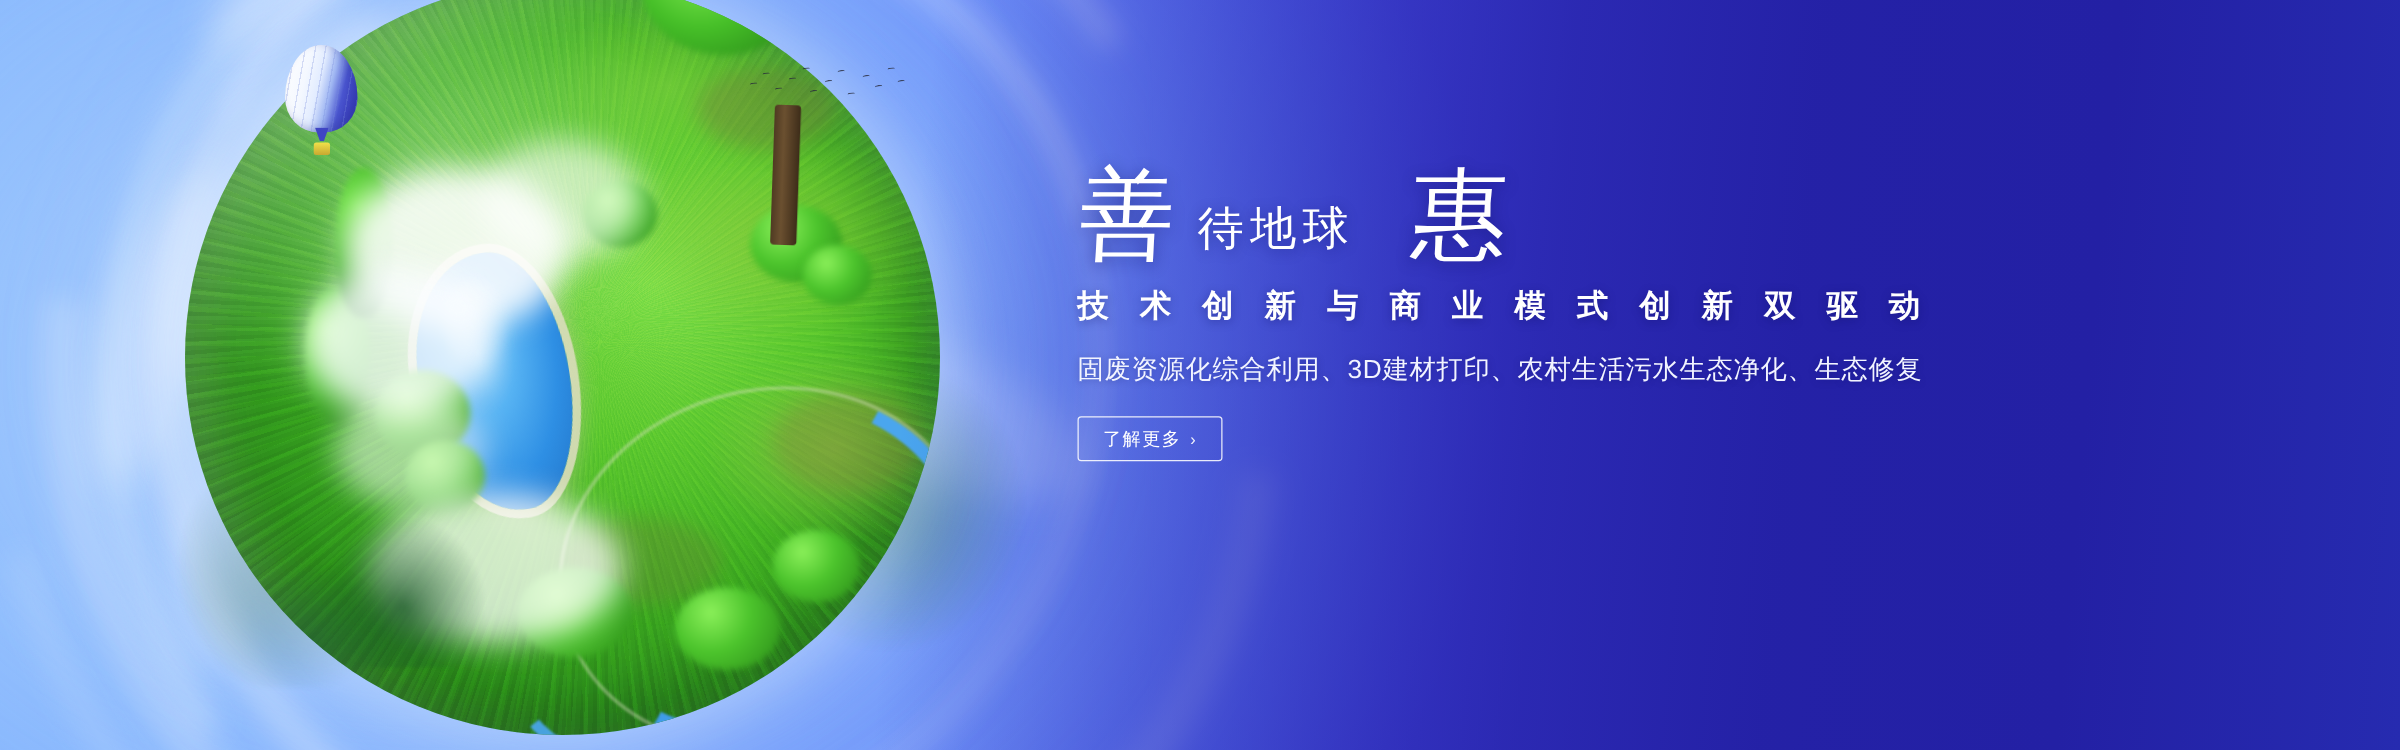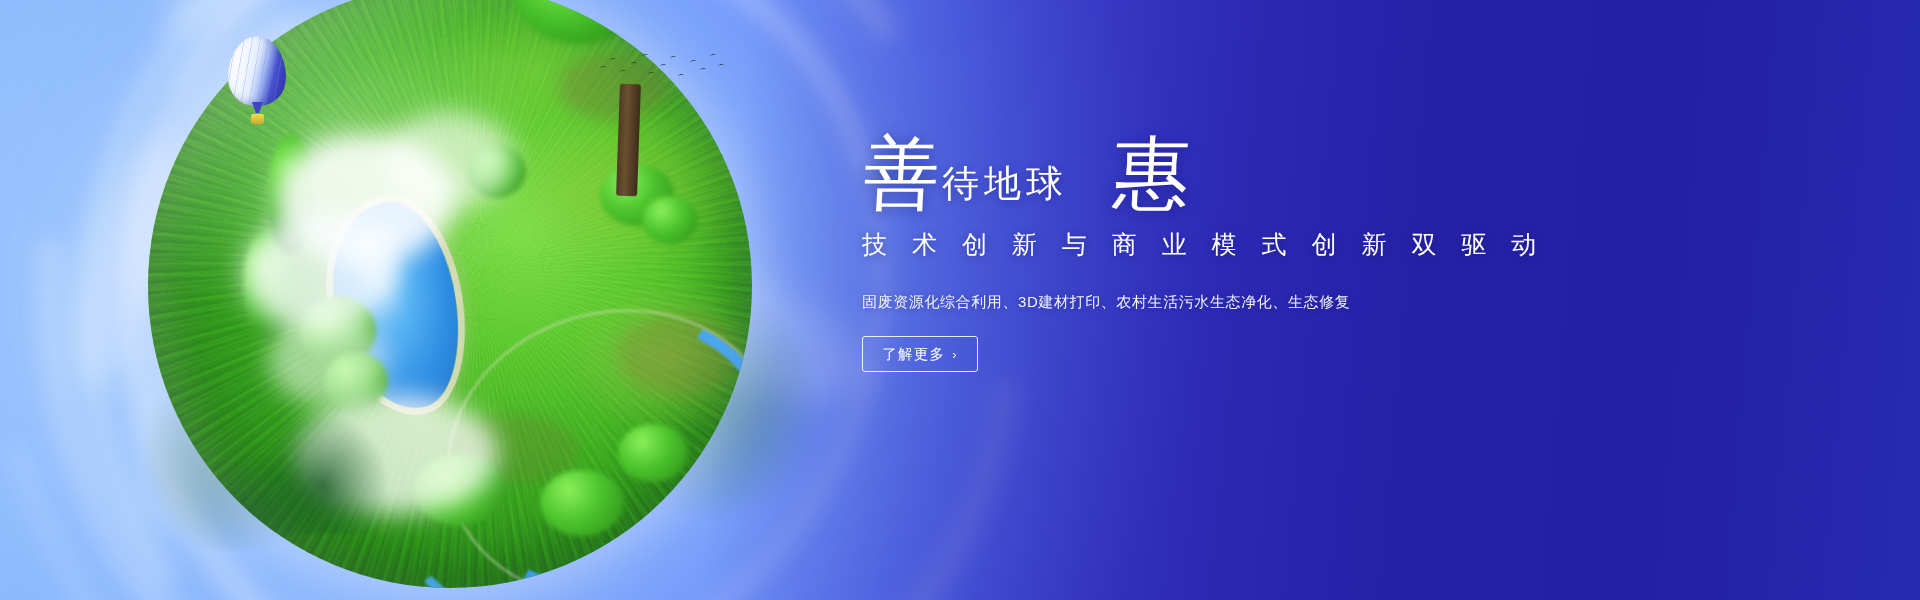--- a/index.html
+++ b/index.html
@@ -286,37 +286,37 @@
     letter-spacing:0;
     text-shadow:0 2px 12px rgba(10,14,90,.45);
     transform:skewX(-3deg) scale(1.02,1.06);
     transform-origin:bottom left;
   }
   .hl-small {
     font-family:"DejaVu Serif","Liberation Serif",serif;
     font-size:37px; line-height:1;
     font-weight:400;
     letter-spacing:5px;
-    margin-left:6px;
+    margin-left:22px;
     position:relative; top:-4px;
     text-shadow:0 2px 10px rgba(10,14,90,.40);
   }
 
   .subtitle {
     margin-top:20px;
     font-size:25px;
     letter-spacing:9px;
-    font-weight:400;
+    font-weight:700;
     white-space:nowrap;
     text-shadow:0 1px 8px rgba(10,14,90,.38);
   }
 
   .desc {
-    margin-top:32px;
-    font-size:15px;
+    margin-top:20px;
+    font-size:21px;
     letter-spacing:.6px;
     color:#f2f4ff;
     white-space:nowrap;
     text-shadow:0 1px 6px rgba(10,14,90,.34);
   }
 
   .cta {
     display:inline-flex; align-items:center; justify-content:center;
     gap:7px;
     margin-top:24px;

